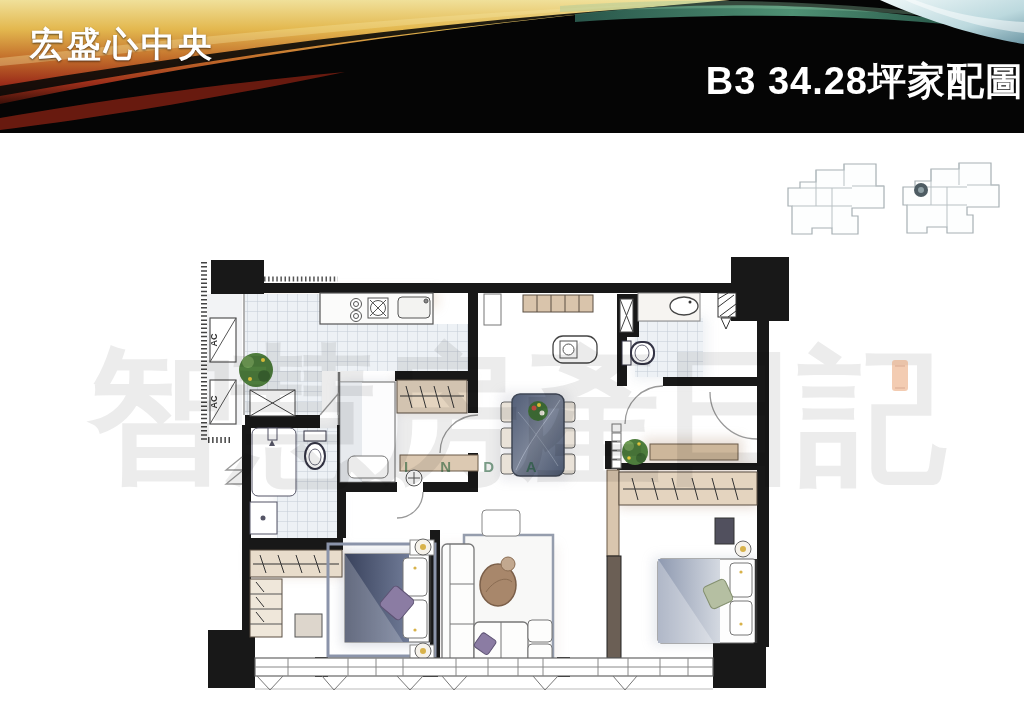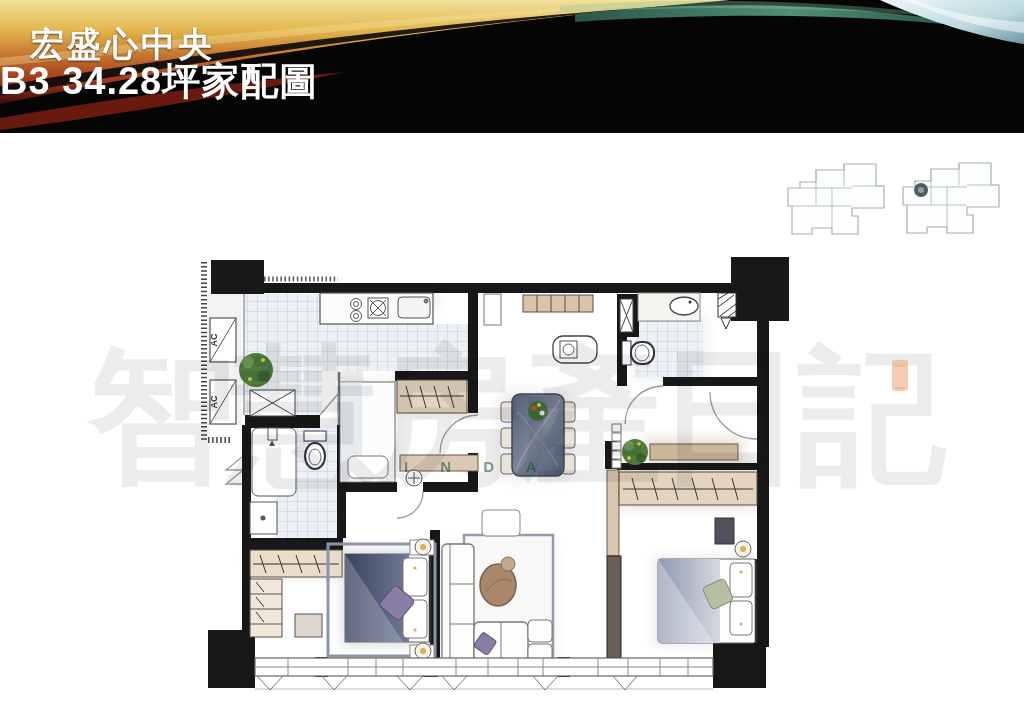--- a/index.html
+++ b/index.html
@@ -3,21 +3,21 @@
 <meta charset="utf-8">
 <style>
   html,body{margin:0;padding:0;}
   body{width:1024px;height:722px;position:relative;background:#ffffff;overflow:hidden;
        font-family:"Liberation Sans","DejaVu Sans",sans-serif;}
   
   .banner{position:absolute;left:0;top:0;width:1024px;height:133px;background:#0c4a6e;}
   .banner svg{position:absolute;left:0;top:0;}
   .logo{position:absolute;left:30px;top:22px;color:#ffffff;font-size:34px;font-weight:bold;
         letter-spacing:3px;text-shadow:0 1px 2px rgba(0,0,0,.6);z-index:3;}
-  .slide-title{position:absolute;left:0;top:56px;width:100%;text-align:left;color:#ffffff;
+  .slide-title{position:absolute;left:0;top:56px;width:100%;text-align:right;color:#ffffff;
         font-size:38px;font-weight:bold;letter-spacing:1px;z-index:3;}
   
   .keyplans{position:absolute;left:786px;top:156px;width:240px;height:90px;}
   
   .wm{position:absolute;left:88px;top:318px;width:850px;font-size:148px;font-weight:bold;
       color:#000;opacity:.075;letter-spacing:-6px;white-space:nowrap;z-index:6;
       font-family:Liberation Serif, serif;pointer-events:none;}
   .wm-sub{position:absolute;left:404px;top:458px;color:#14532d;opacity:.55;font-size:15px;
       font-weight:bold;letter-spacing:14px;z-index:6;pointer-events:none;}
   .wm-seal{position:absolute;left:892px;top:360px;width:16px;height:31px;background:#e89a66;

